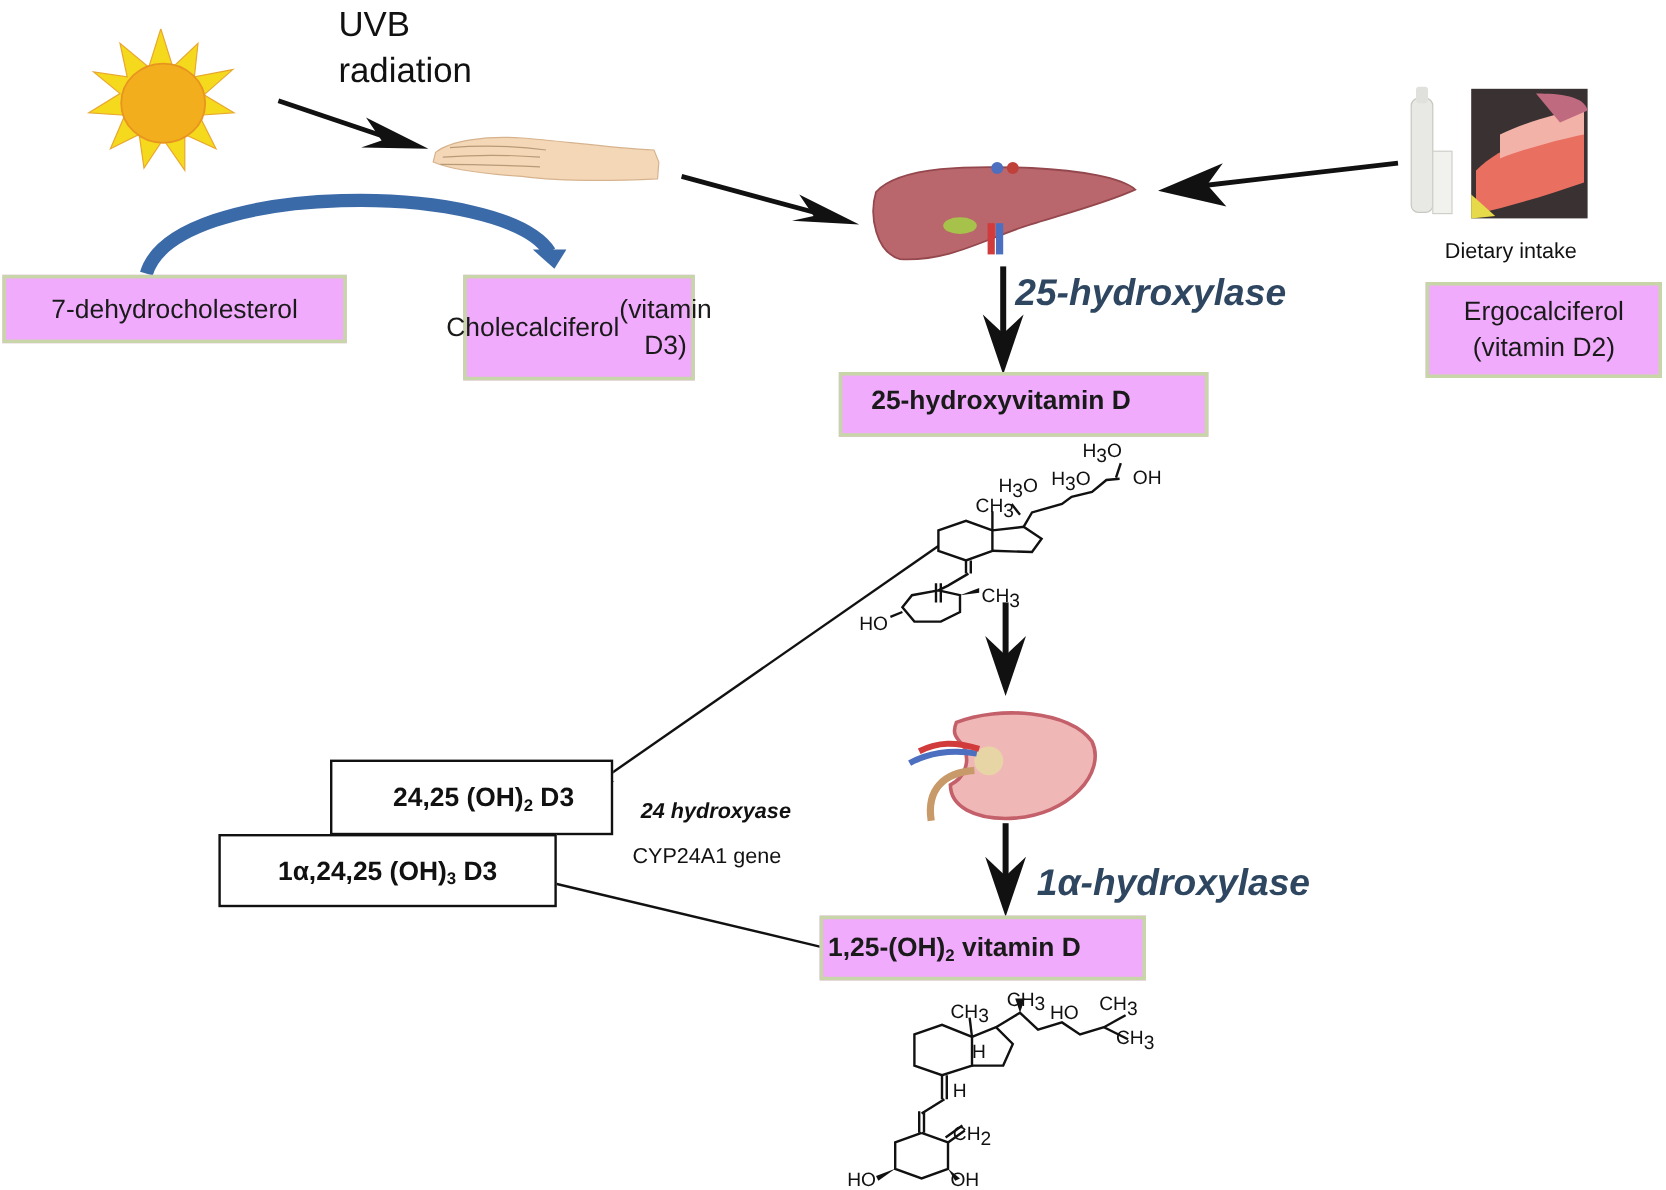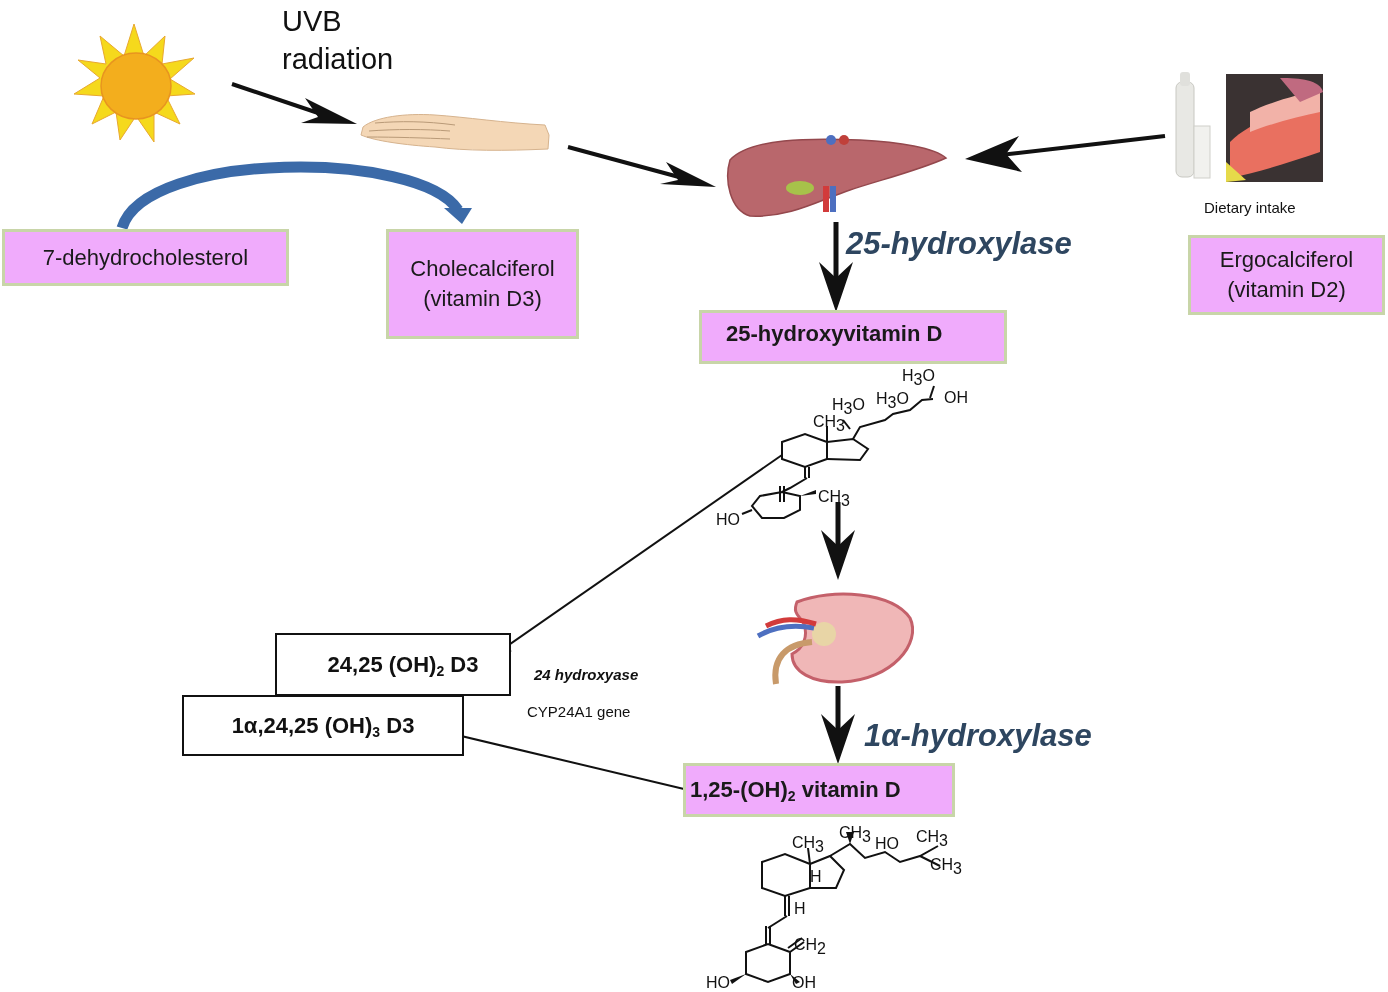--- a/index.html
+++ b/index.html
@@ -7,21 +7,21 @@
          font-family:"Liberation Sans", sans-serif; color:#111; }
   .abs { position:absolute; }
   .gbox { position:absolute; background:#f0abfc; border:3px solid #c8d5a8; box-sizing:border-box;
           display:flex; align-items:center; justify-content:center; text-align:center;
           font-size:22px; line-height:30px; color:#1a1a1a; }
   .bbox { position:absolute; background:#fff; border:2px solid #111; box-sizing:border-box;
           display:flex; align-items:center; justify-content:center;
           font-size:22px; font-weight:bold; color:#111; }
   .bold { font-weight:bold; }
   .enzyme { font-weight:bold; font-style:italic; color:#2e4660; font-size:31px;text-align:right; }
-  .label { font-size:15px; color:#111; }
+  .label { font-size:18px; color:#111; }
   sub { font-size:14px; vertical-align:-4px; line-height:0; }
   svg.overlay { position:absolute; left:0; top:0; }
   .chem text { font-family:"Liberation Sans", sans-serif; font-size:16px; fill:#111; }
 </style>
 </head>
 <body>
 
 <svg class="overlay" width="1388" height="992">
   <defs>
     <marker id="bigHead" markerWidth="10" markerHeight="10" refX="9" refY="5" orient="auto" markerUnits="userSpaceOnUse" viewBox="0 0 10 10">
@@ -111,21 +111,21 @@
     <path d="M110,6 C130,6 150,8 153,20 L130,30 Z" fill="#c06a80"></path>
   </svg>
 </div>
 
 <div class="abs label" style="left:1204px;top:199px;">Dietary intake</div>
 
 <div class="gbox" style="left:2px;top:229px;width:287px;height:57px;">
   <span>7-dehydrocholesterol</span>
 </div>
 
-<div class="gbox" style="left:386px;top:229px;width:193px;height:110px;flex-direction:column;">
+<div class="gbox" style="left:386px;top:229px;width:193px;height:88px;">
   <span>Cholecalciferol</span>
   <span>(vitamin D3)</span>
 </div>
 
 <div class="gbox" style="left:1188px;top:235px;width:197px;height:80px;flex-direction:column;">
   <span>Ergocalciferol</span>
   <span>(vitamin D2)</span>
 </div>
 
 <div class="gbox bold" style="left:699px;top:310px;width:308px;height:54px;justify-content:flex-start;padding-left:24px;align-items:flex-start;padding-top:6px;">

